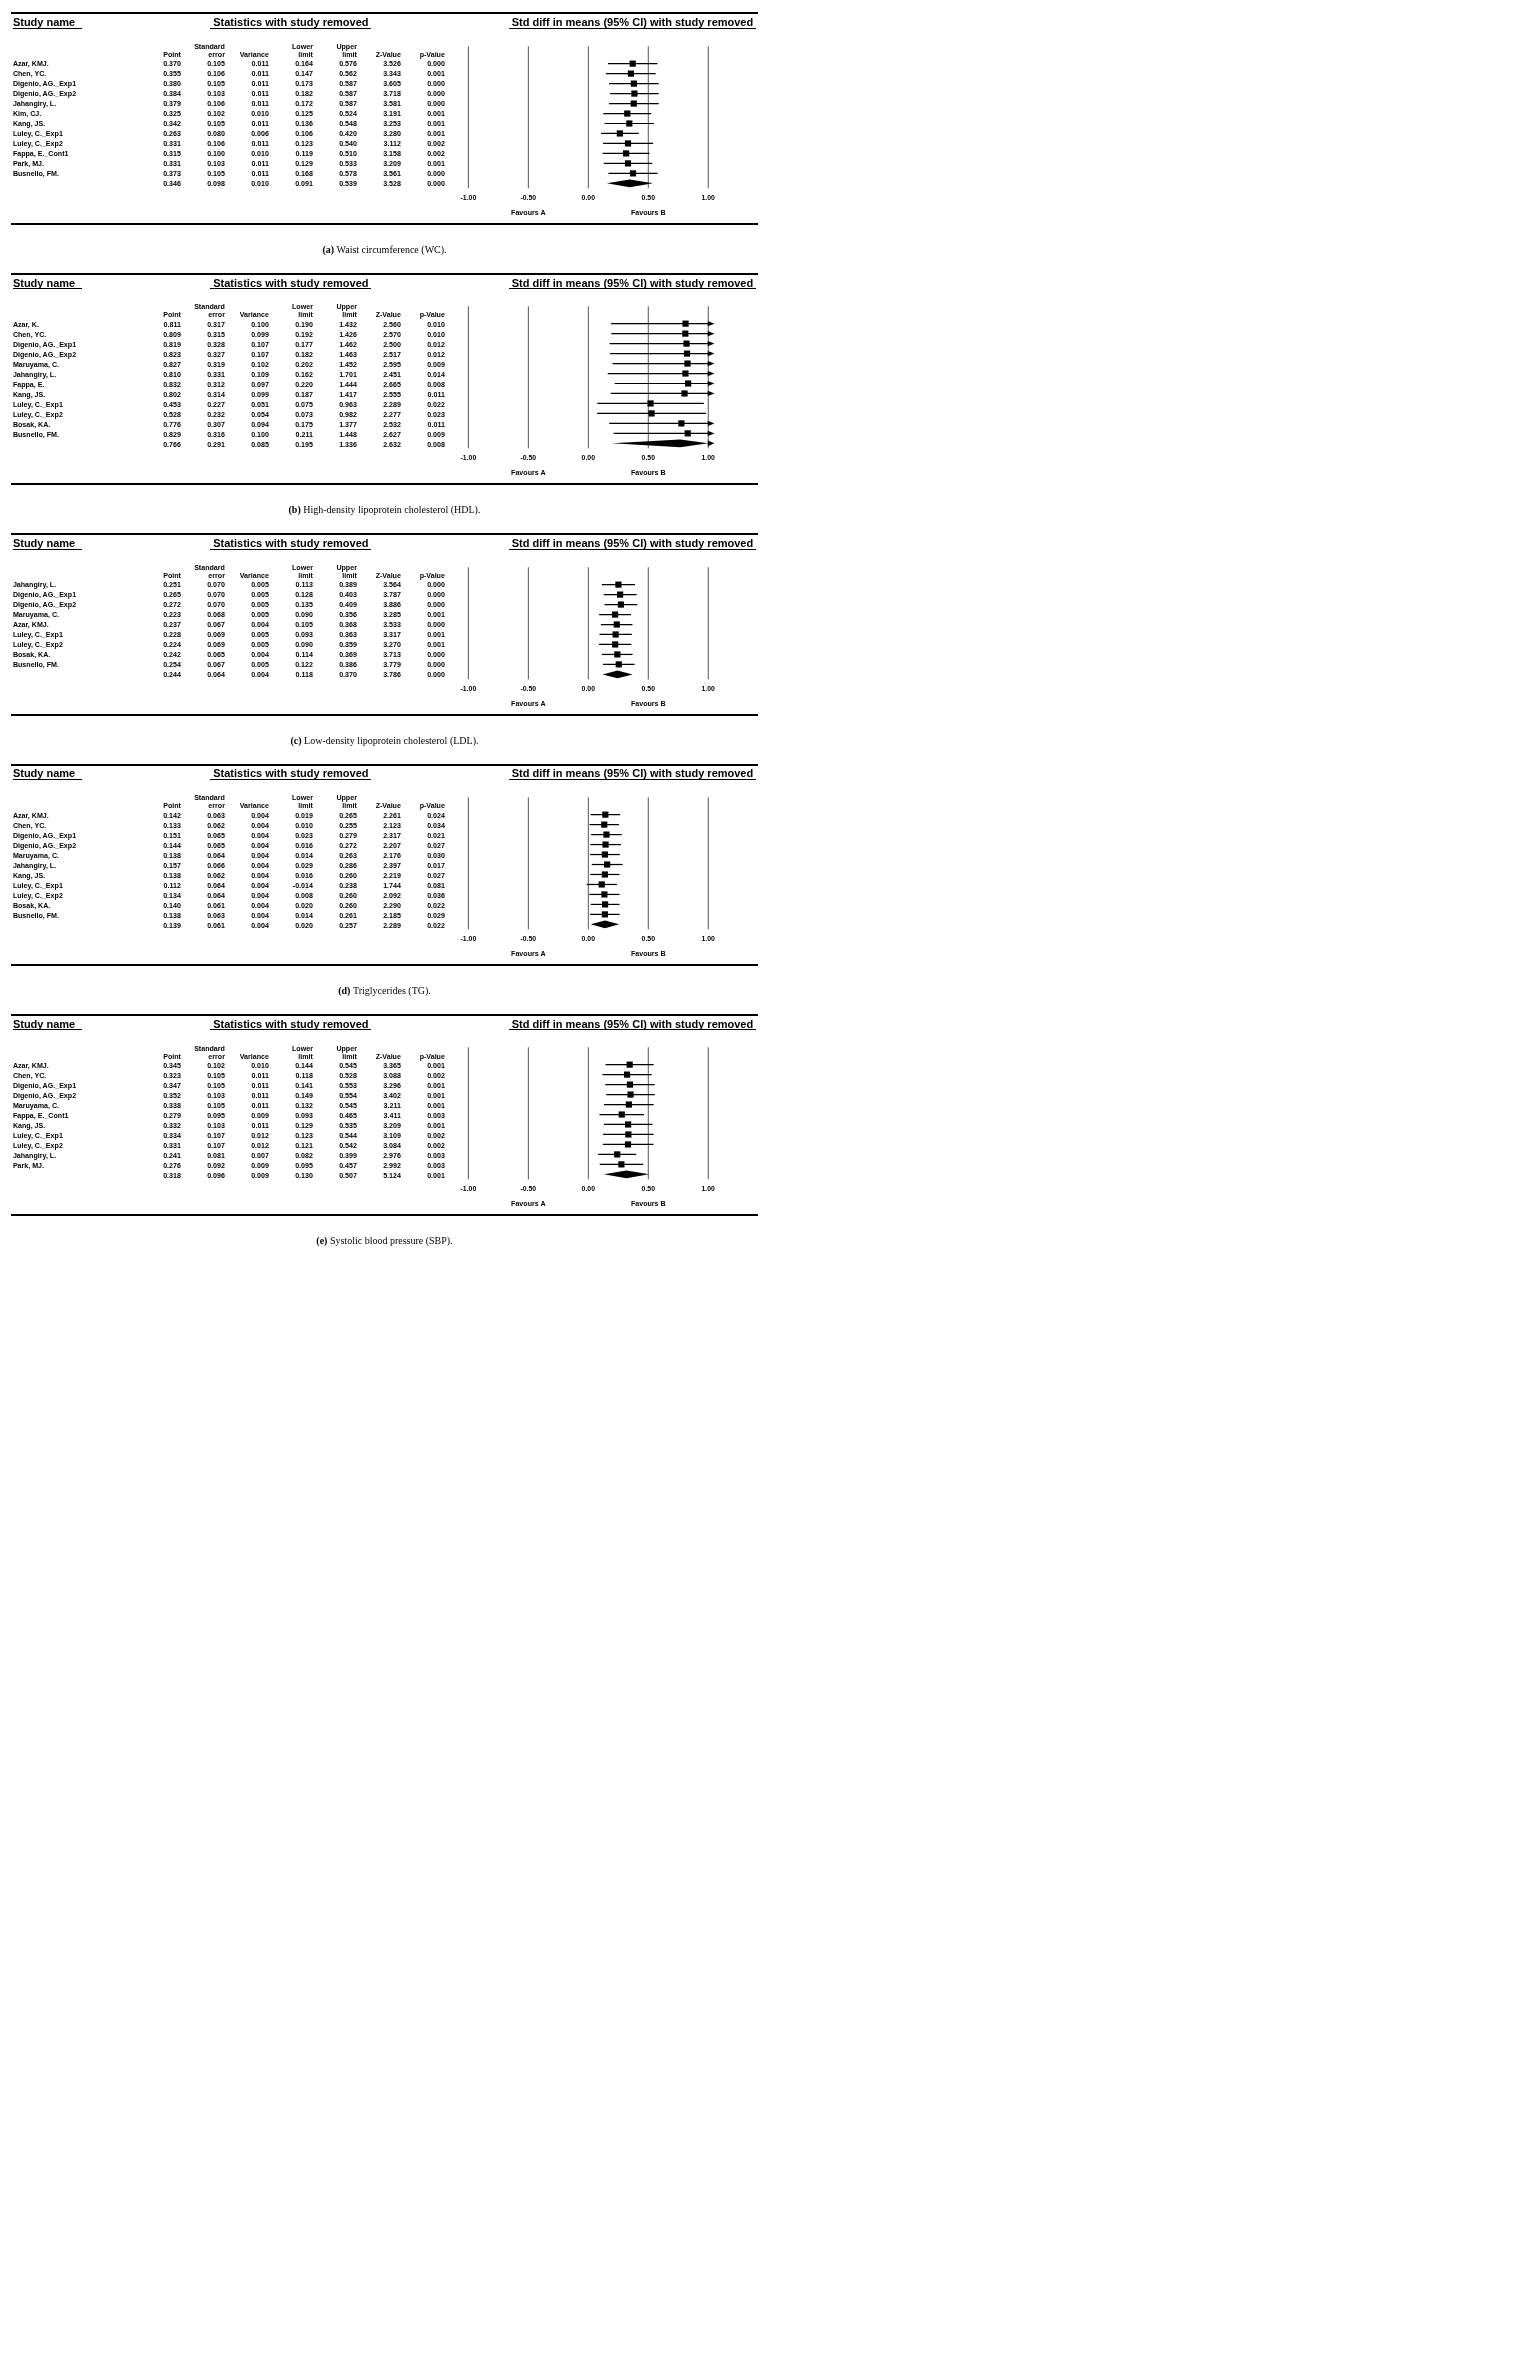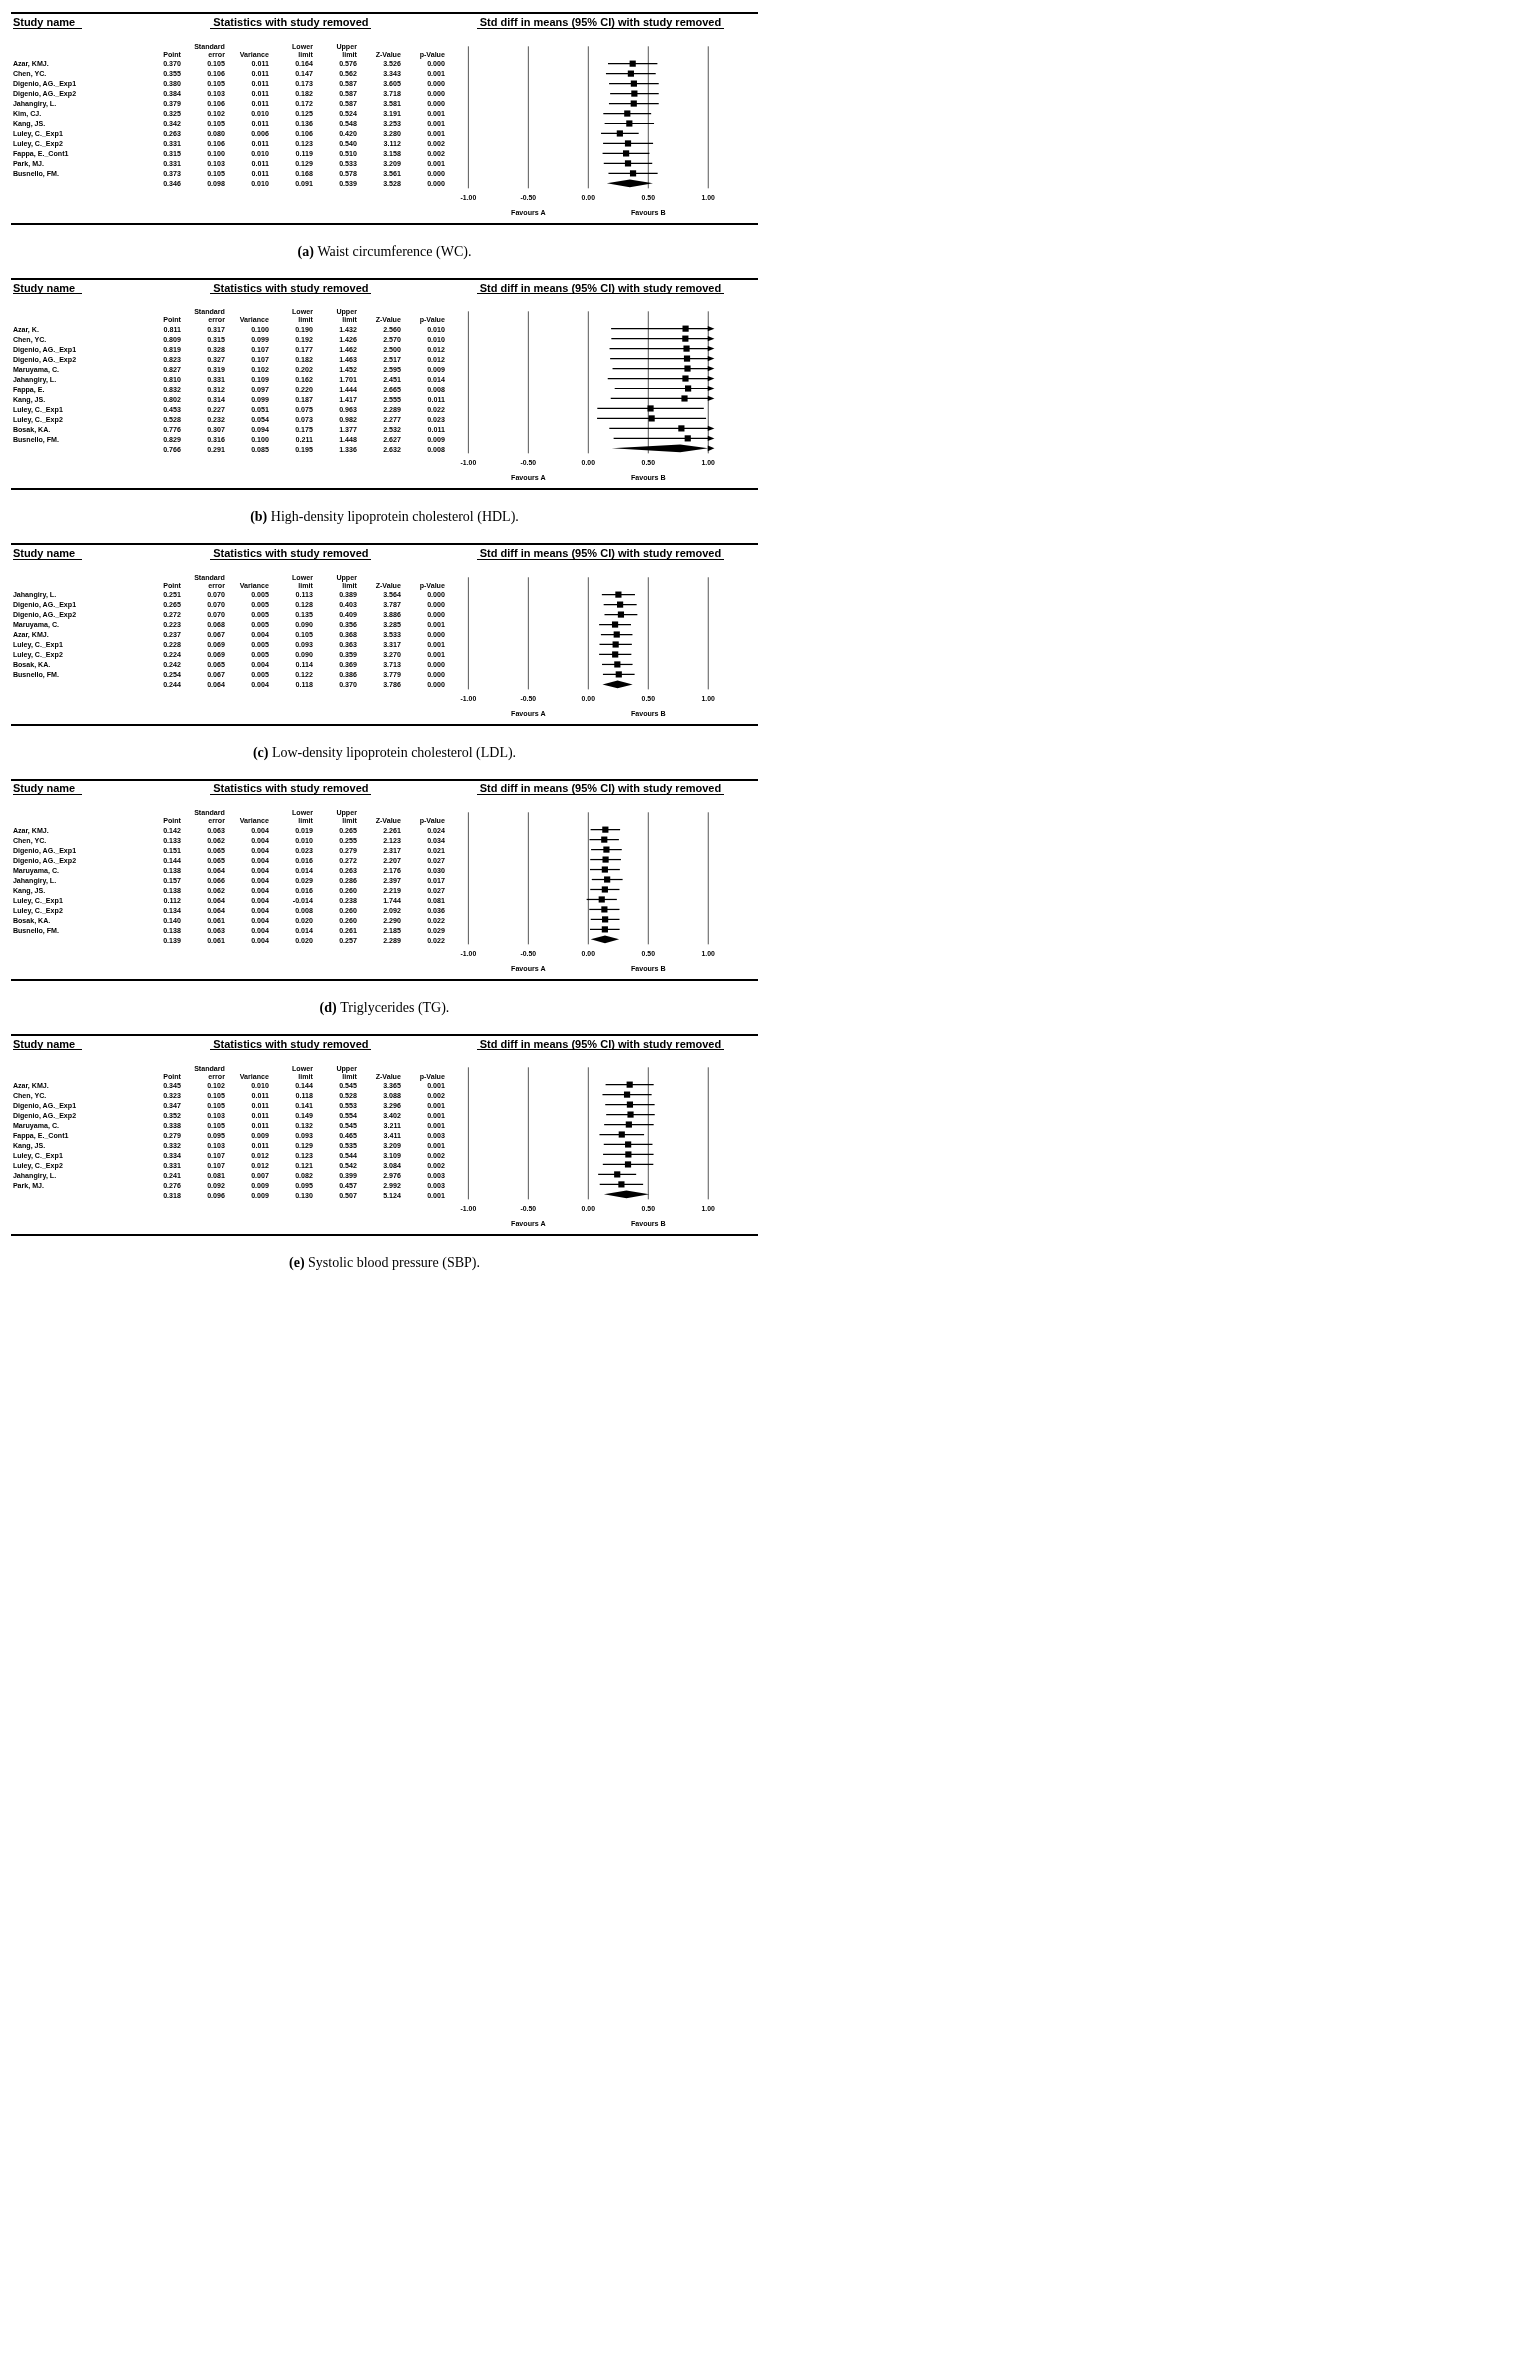--- a/index.html
+++ b/index.html
@@ -12,21 +12,21 @@
   .page{width:747px;margin:0 auto;padding-top:12.4px;}
   .panel{
     border-top:2.4px solid #000;
     border-bottom:2.4px solid #000;
     padding:3.8px 1.9px 1px 1.9px;
     background:#fff;
   }
   .panel-head{display:flex;align-items:flex-start;height:14.3px;}
   .ph-study{width:124px;}
   .ph-stats{width:308px;text-align:center;}
-  .ph-plot{flex:1;text-align:center;}
+  .ph-plot{flex:1;text-align:right;}
   .ulab{
     display:inline-block;
     font-weight:bold;font-size:11px;line-height:8.6px;
     border-bottom:1.2px solid #000;
     padding:0 6.7px 1px 0;
     white-space:nowrap;
   }
   .ph-stats .ulab,.ph-plot .ulab{padding:0 2.9px 1px 2.9px;}
   .panel-body{display:flex;}
   .stat-table{width:434px;flex:none;}
@@ -39,21 +39,21 @@
     white-space:pre-line;line-height:8px;padding-bottom:0.5px;
   }
   .plot-wrap{margin-top:13.3px;flex:none;}
   svg text{
     font-family:"Liberation Sans",sans-serif;
     font-weight:bold;fill:#000;
   }
   .caption{
     text-align:center;
     font-family:"Liberation Serif",serif;
-    font-size:14px;
+    font-size:10px;
     margin:19px 0 18px 0;
     color:#000;
   }
   .cap-label{font-weight:bold;}
 </style>
 </head>
 <body>
 
 <div class="page">
   <div id="panels">

